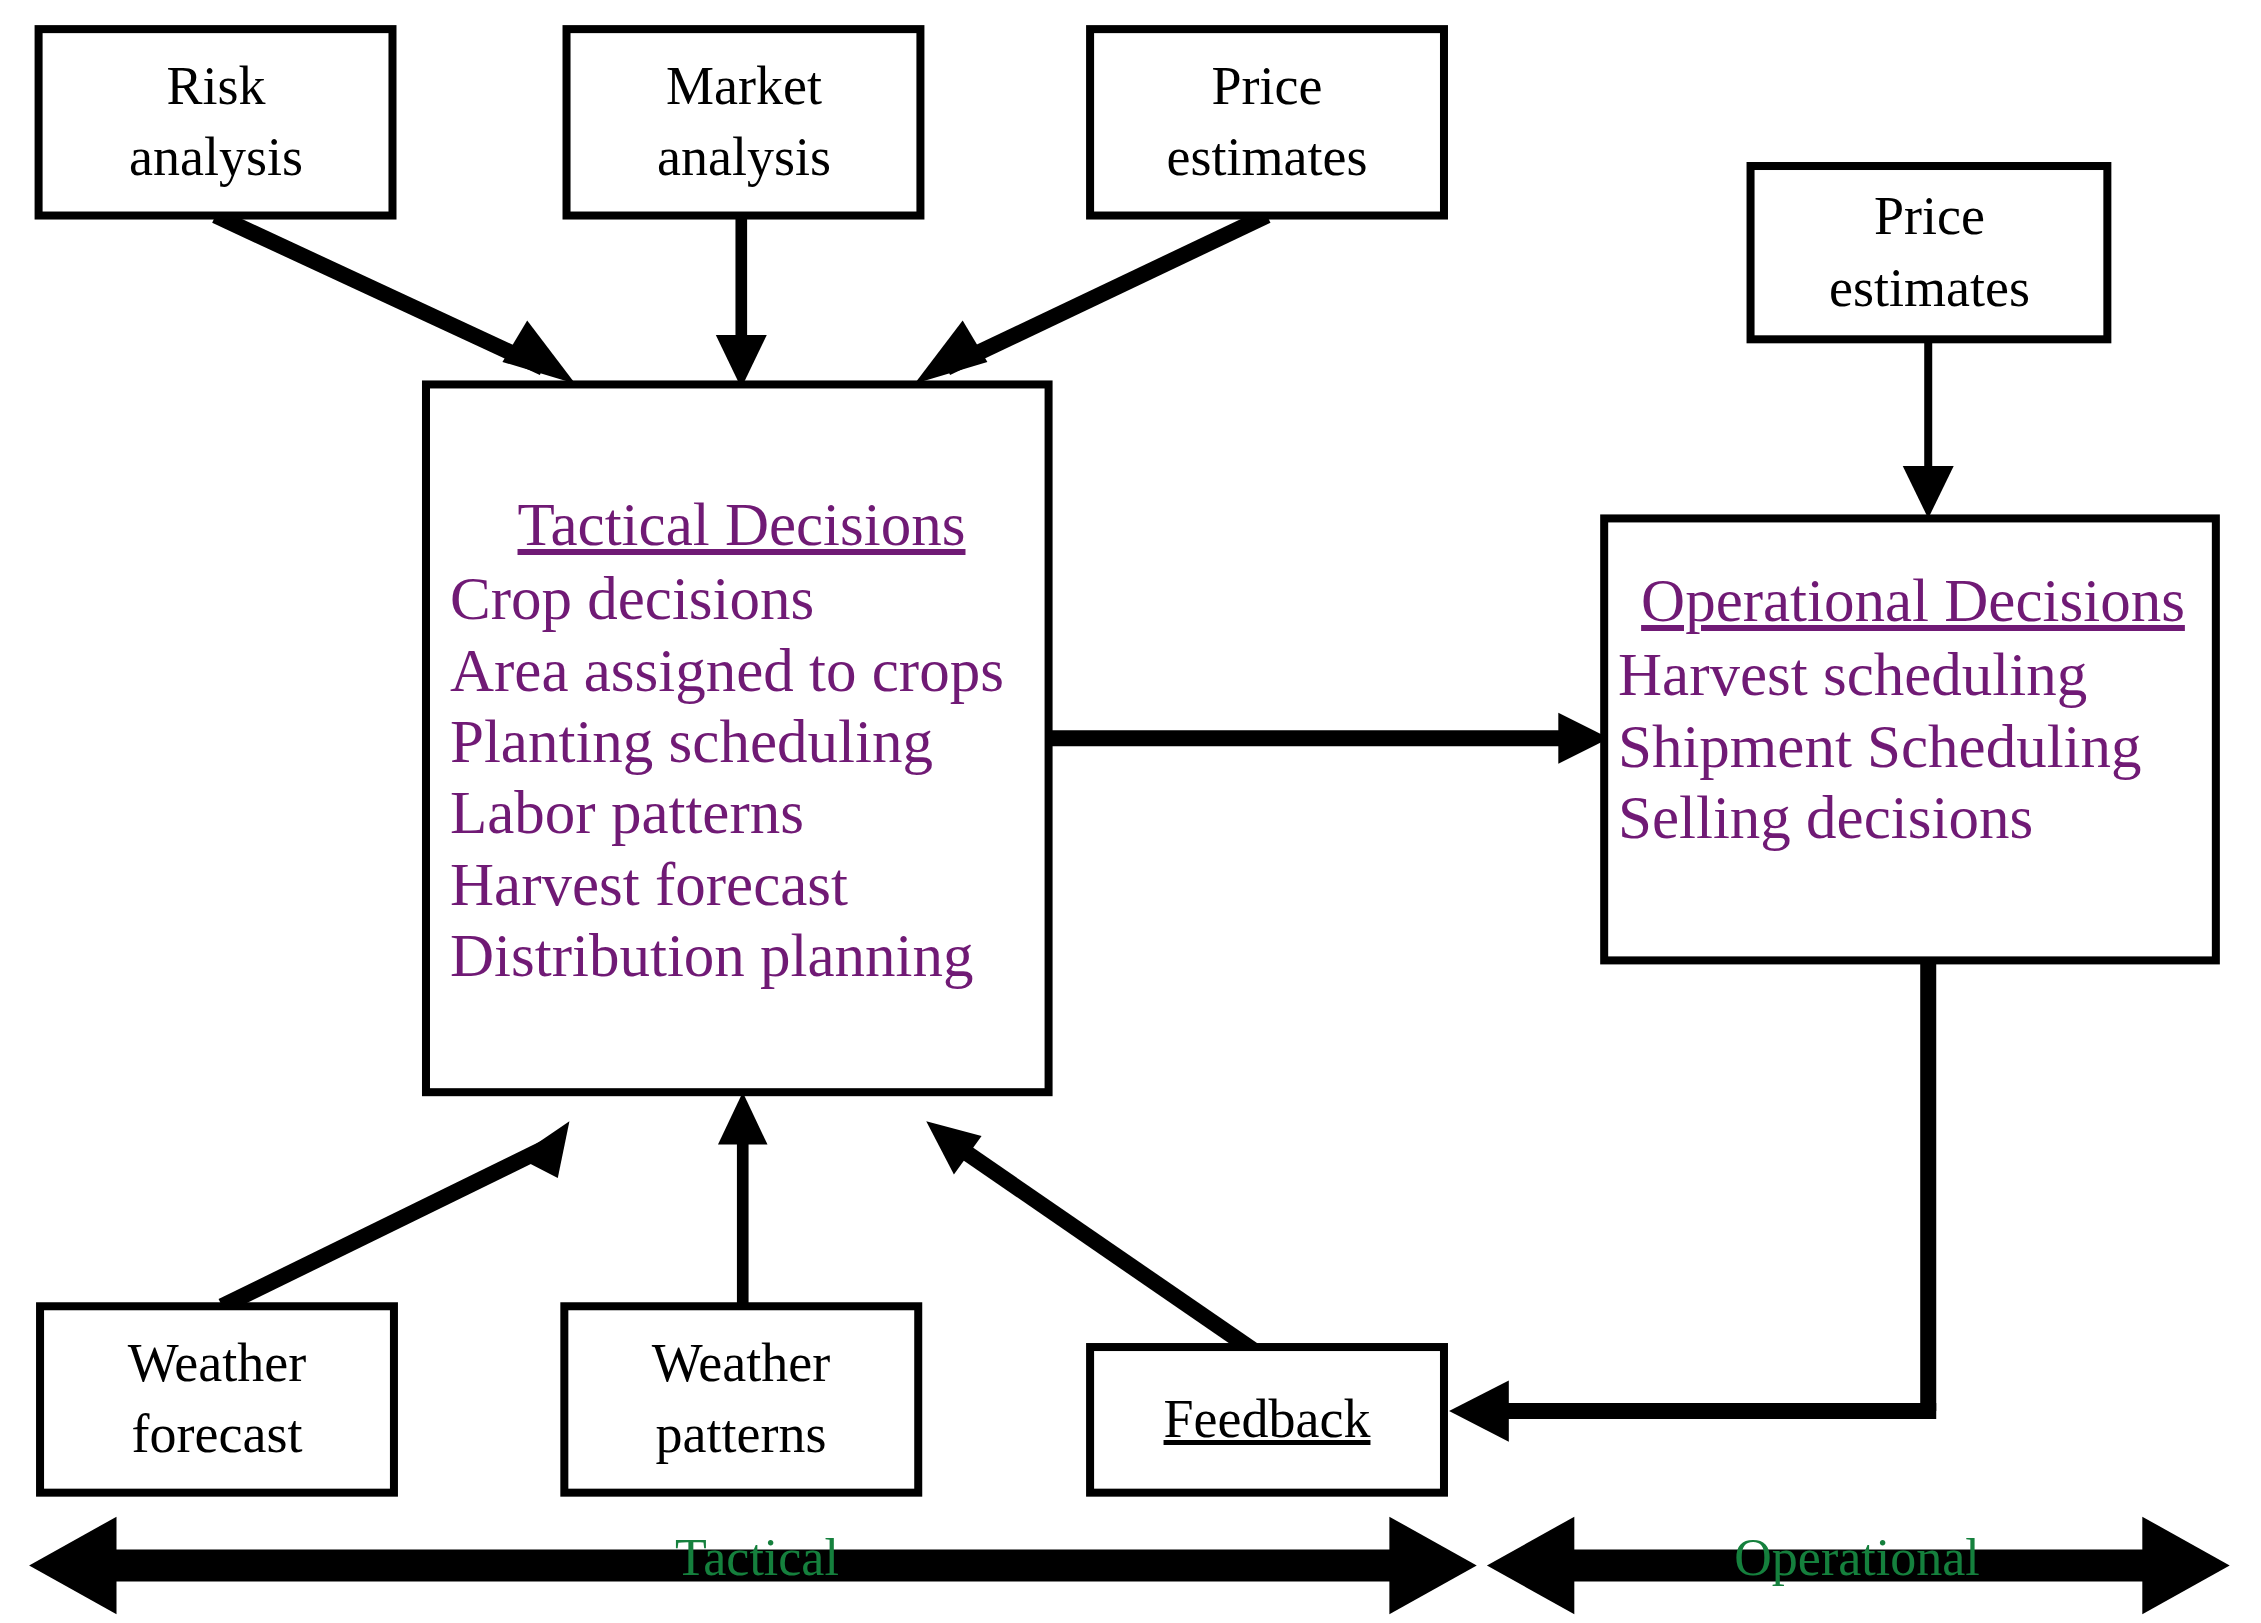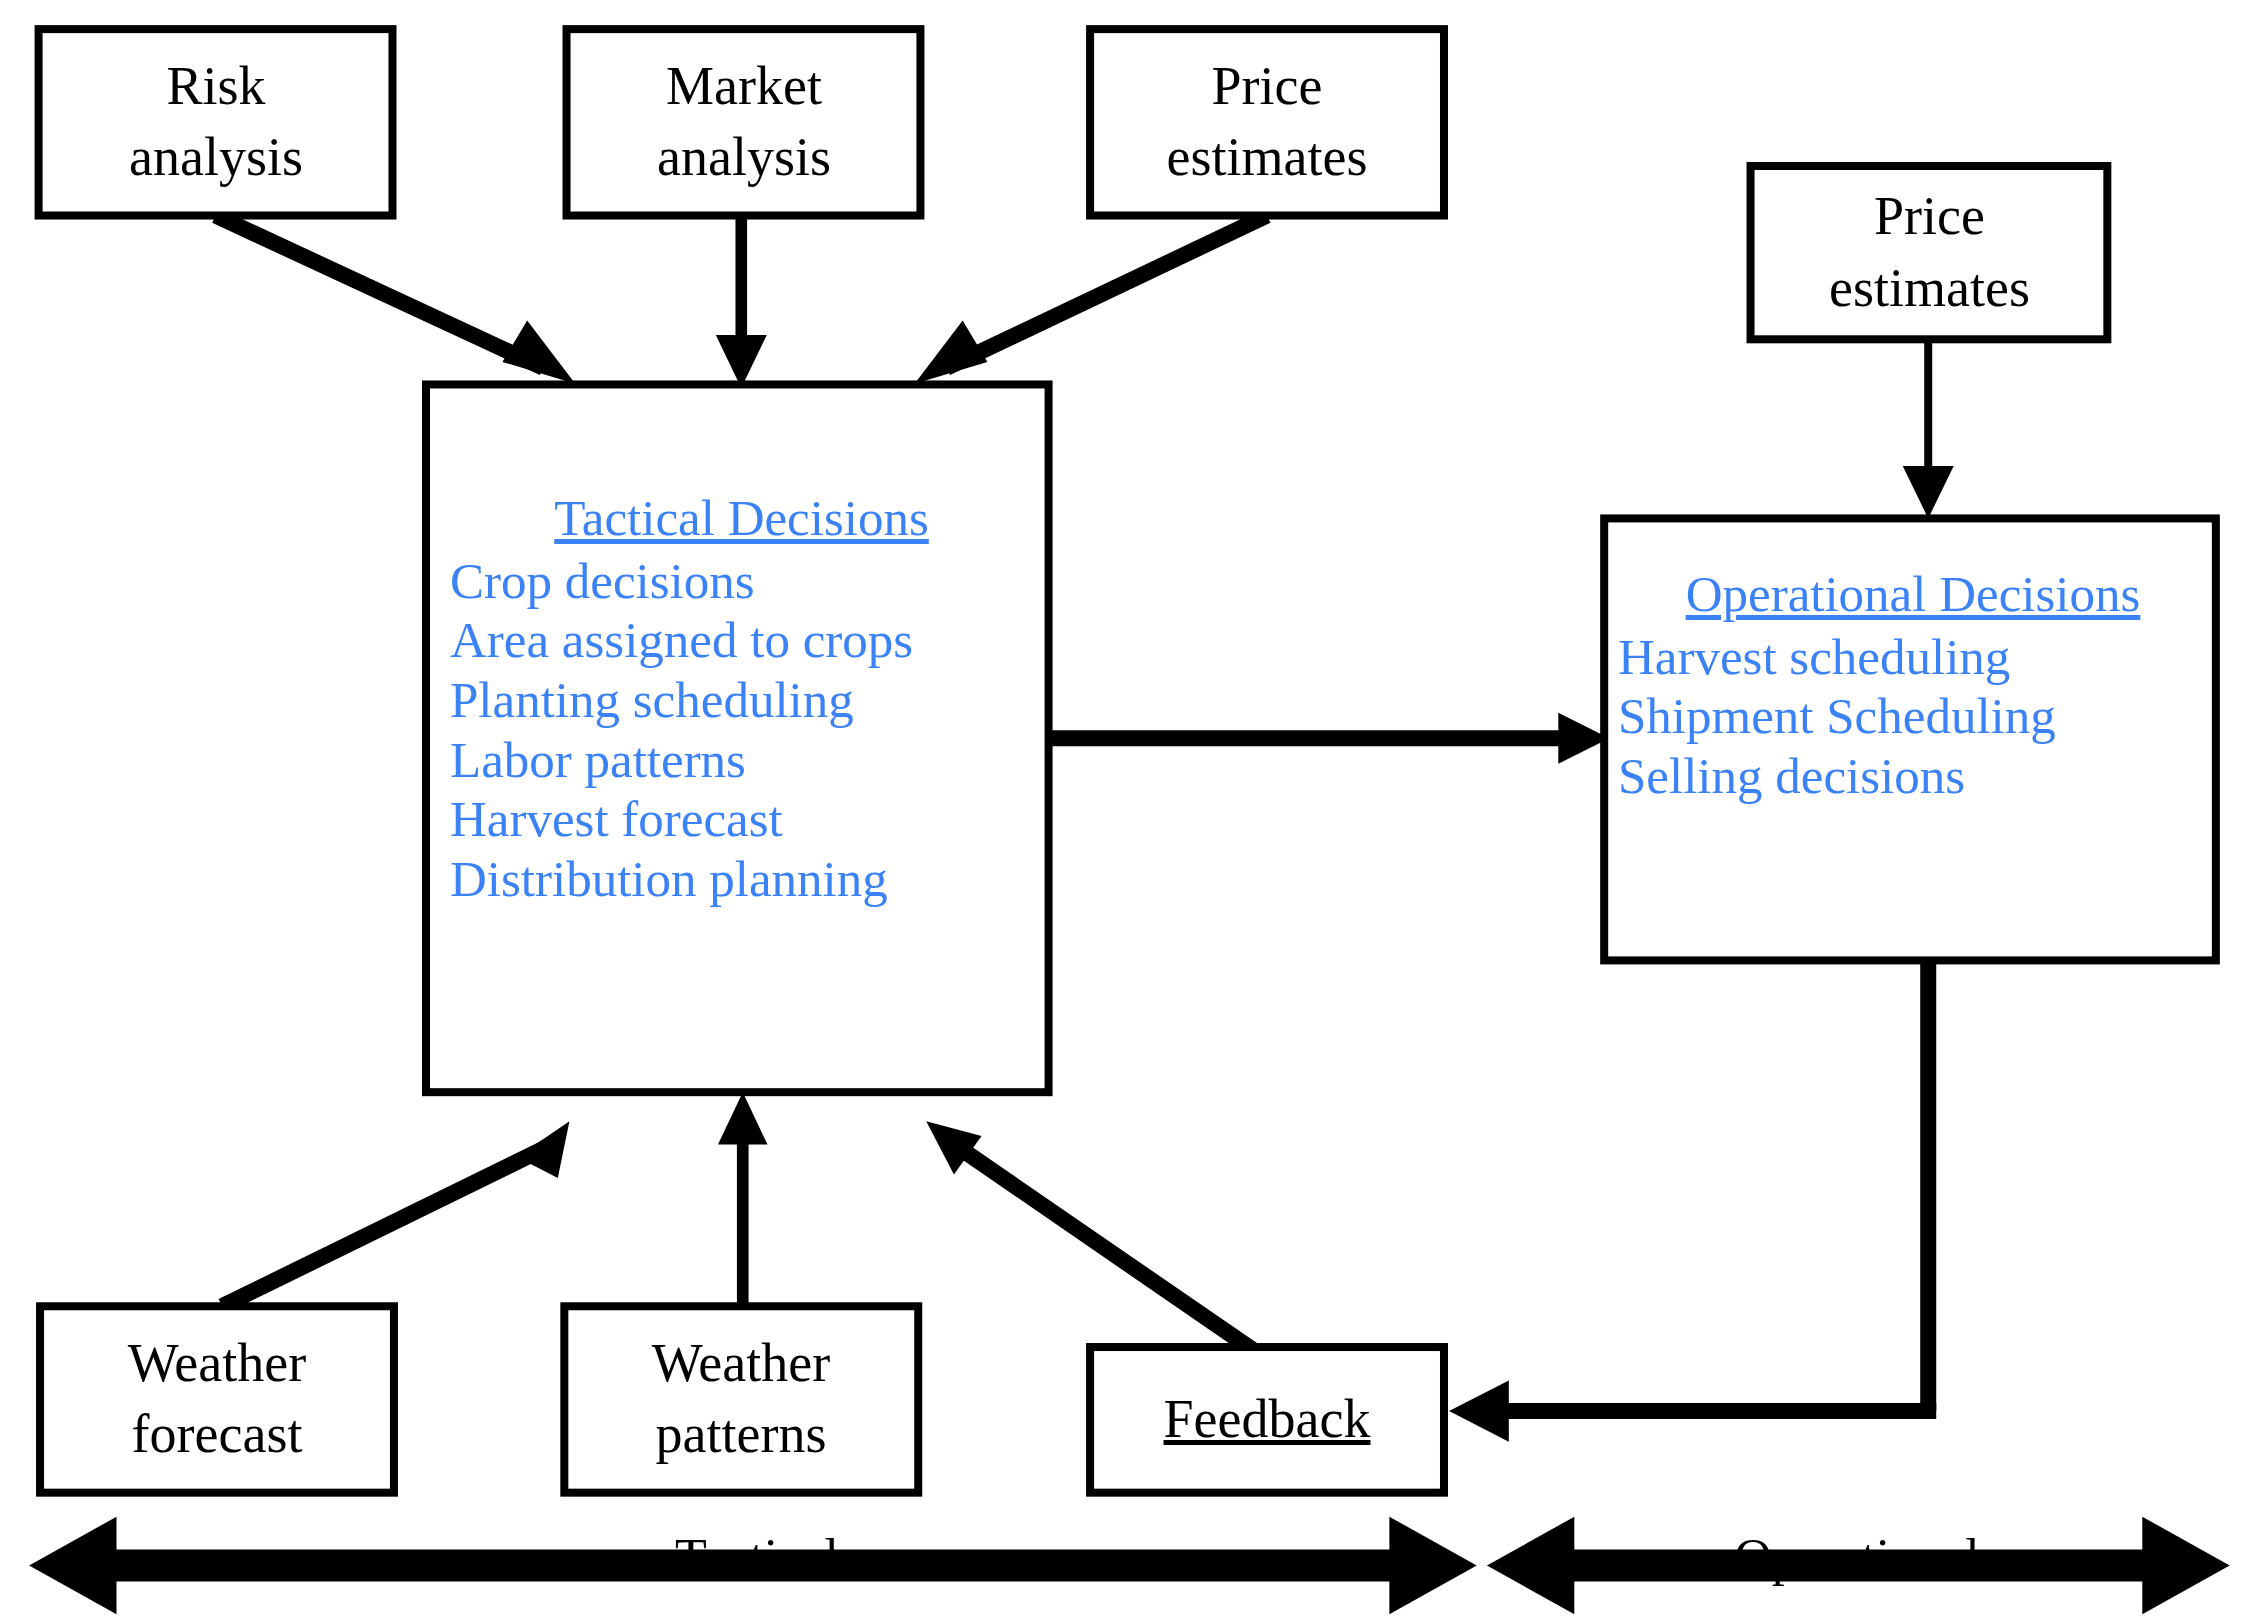--- a/index.html
+++ b/index.html
@@ -49,37 +49,37 @@
     text-align: center;
     color: #000000;
     line-height: 1.32;
     font-size: 54px;
     pointer-events: none;
   }
   .node-label .ln { display: block; white-space: nowrap; }
 
   .panel-label {
     position: absolute;
-    color: #3b82f6;
-    font-size: 51px;
+    color: #701a75;
+    font-size: 61px;
     line-height: 1.17;
     text-align: left;
   }
   .panel-label .title {
     display: block;
     text-align: center;
     text-decoration: underline;
     text-underline-offset: 4.4px;
     margin-bottom: 2.9px;
   }
   .panel-label .item { display: block; white-space: nowrap; }
 
   .axis-label {
     position: absolute;
-    color: #000000;
+    color: #15803d;
     font-size: 52px;
     background: transparent;
     text-align: center;
     white-space: nowrap;
   }
 </style>
 </head>
 <body>
 
 <div id="diagram-root">

